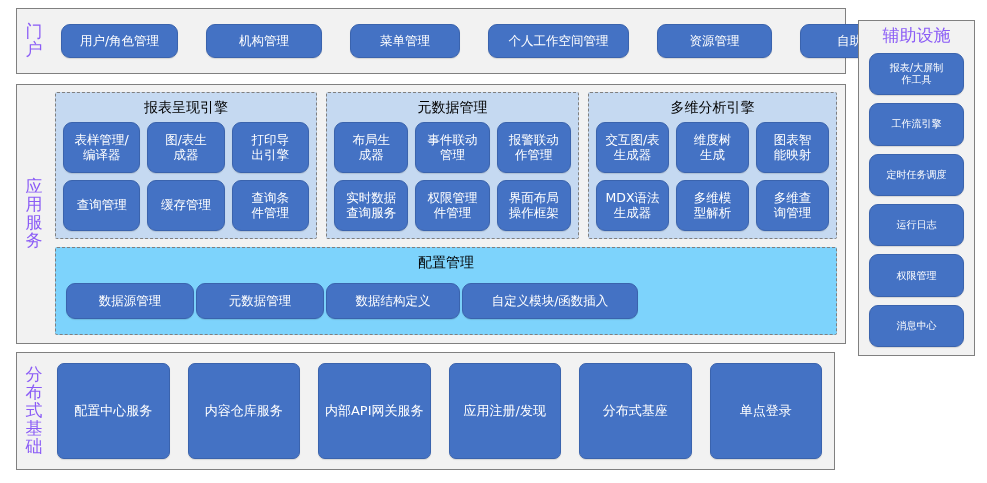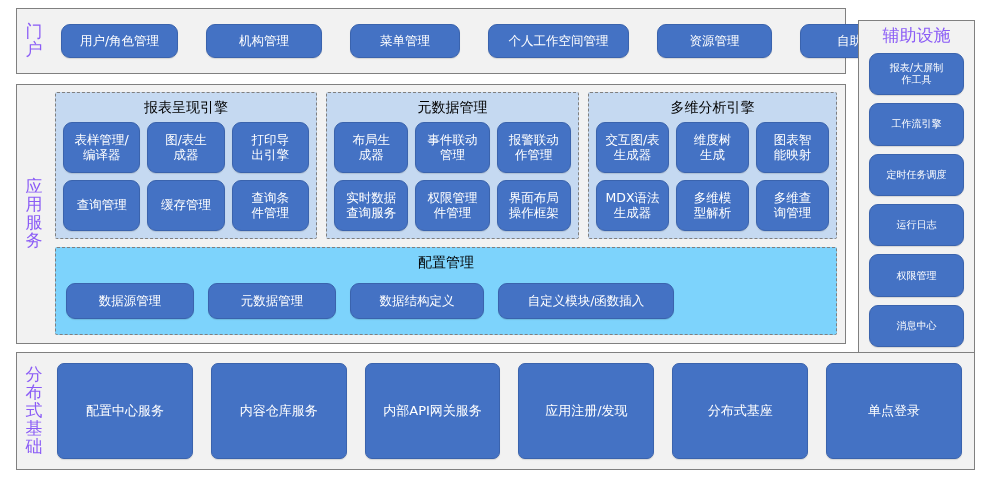--- a/index.html
+++ b/index.html
@@ -125,26 +125,26 @@
     border: 1px dashed #7f7f7f;
     border-radius: 2px;
     flex: 1 1 auto;
     display: flex; flex-direction: column;
     padding: 3px 10px 9px 10px;
   }
   .config-row {
     flex: 1 1 auto;
     display: flex;
     align-items: center;
-    gap: 14px;
+    gap: 2px;
   }
   .config-row .btn { height: 36px; flex: 0 0 auto; }
 
   
-  #dist { left: 16px; top: 352px; width: 959px; height: 118px; }
+  #dist { left: 16px; top: 352px; width: 819px; height: 118px; }
   #dist .content {
     flex: 1 1 auto; height: 100%;
     display: flex; align-items: center;
     gap: 18px;
     padding: 10px 12px 10px 6px;
   }
   #dist .btn {
     flex: 1 1 0;
     height: 100%;
     font-size: 13px;

